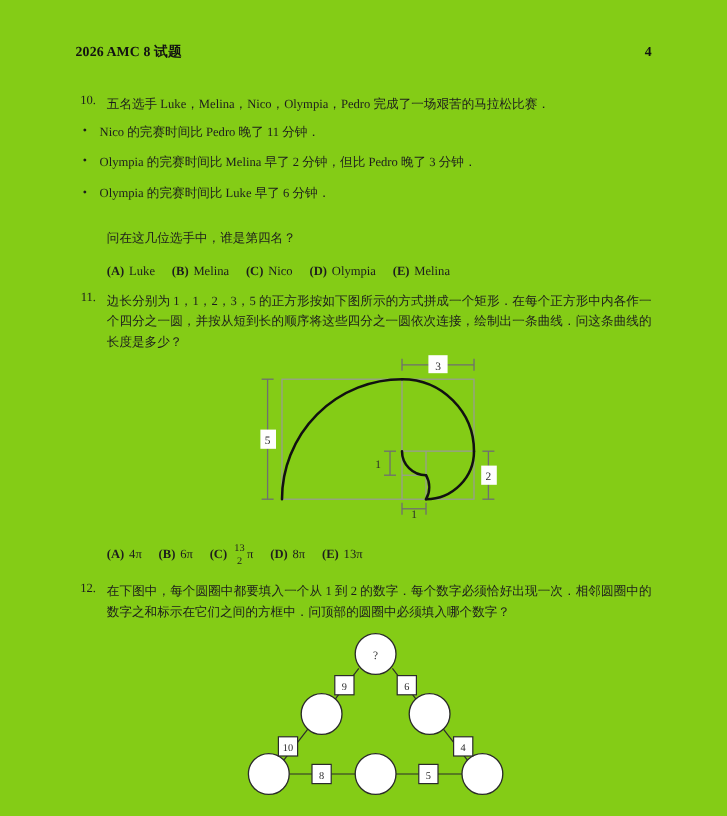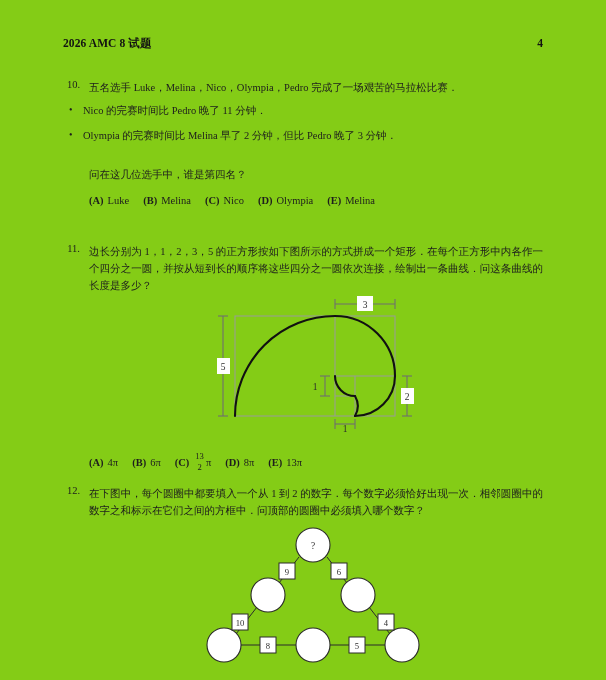--- a/index.html
+++ b/index.html
@@ -170,20 +170,21 @@
 
   <div class="problem" style="top:79px;">
     <div class="prob-row">
       <div class="prob-num">10.</div>
       <div class="prob-body">五名选手 Luke，Melina，Nico，Olympia，Pedro 完成了一场艰苦的马拉松比赛．</div>
     </div>
 
     <ul class="bullets">
       <li>Nico 的完赛时间比 Pedro 晚了 11 分钟．</li>
       <li>Olympia 的完赛时间比 Melina 早了 2 分钟，但比 Pedro 晚了 3 分钟．</li>
+      <li>Olympia 的完赛时间比 Luke 早了 6 分钟．</li>
     </ul>
 
     <div class="question-line" style="padding-left:26px;">问在这几位选手中，谁是第四名？</div>
 
     <div class="choices" style="padding-left:26px;">
       <span class="choice">
         <span class="choice-tag">(A)</span>
         <span class="choice-val">Luke</span>
       </span>
       <span class="choice">

